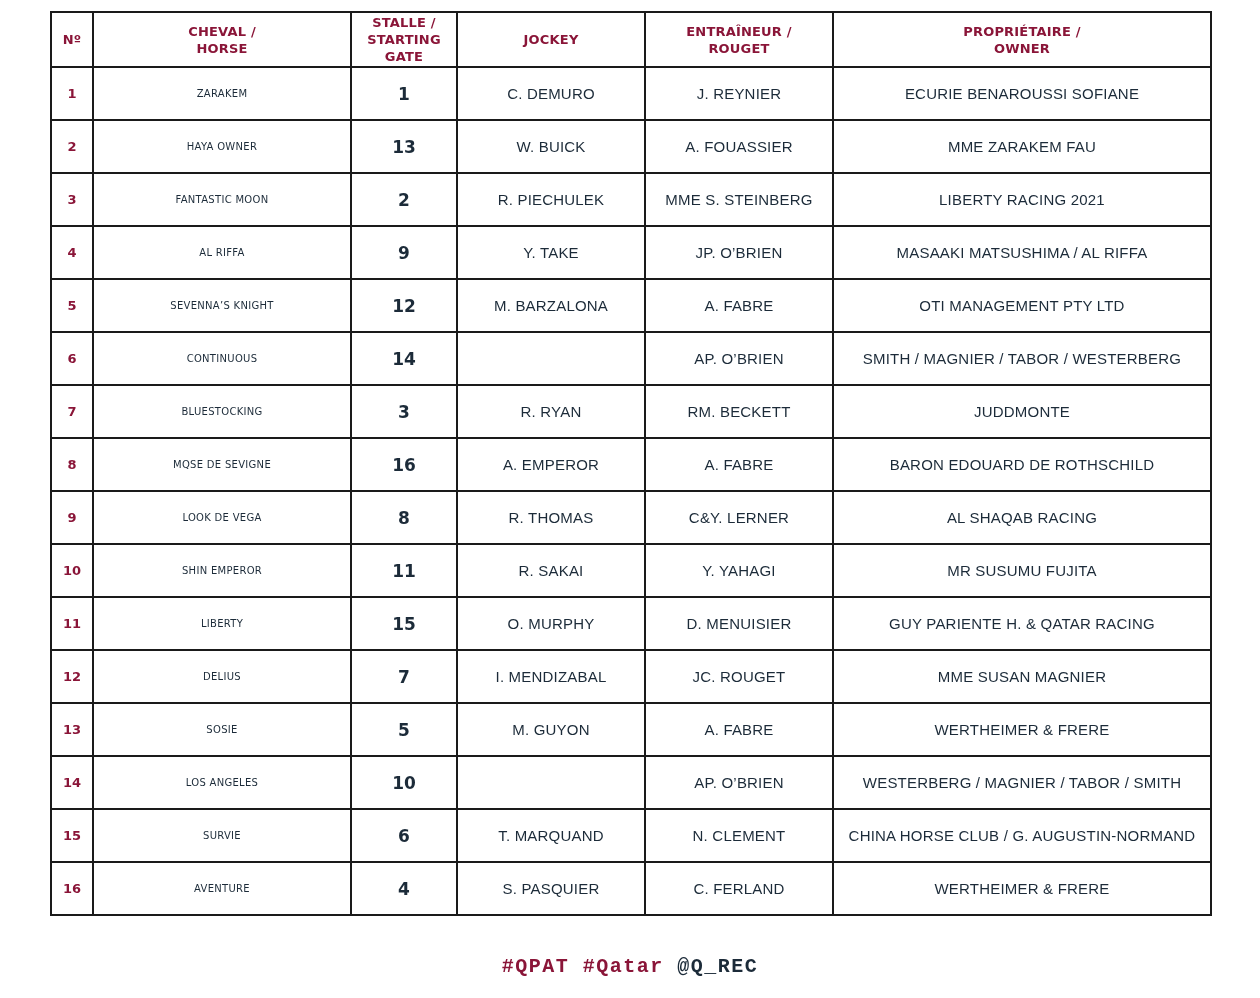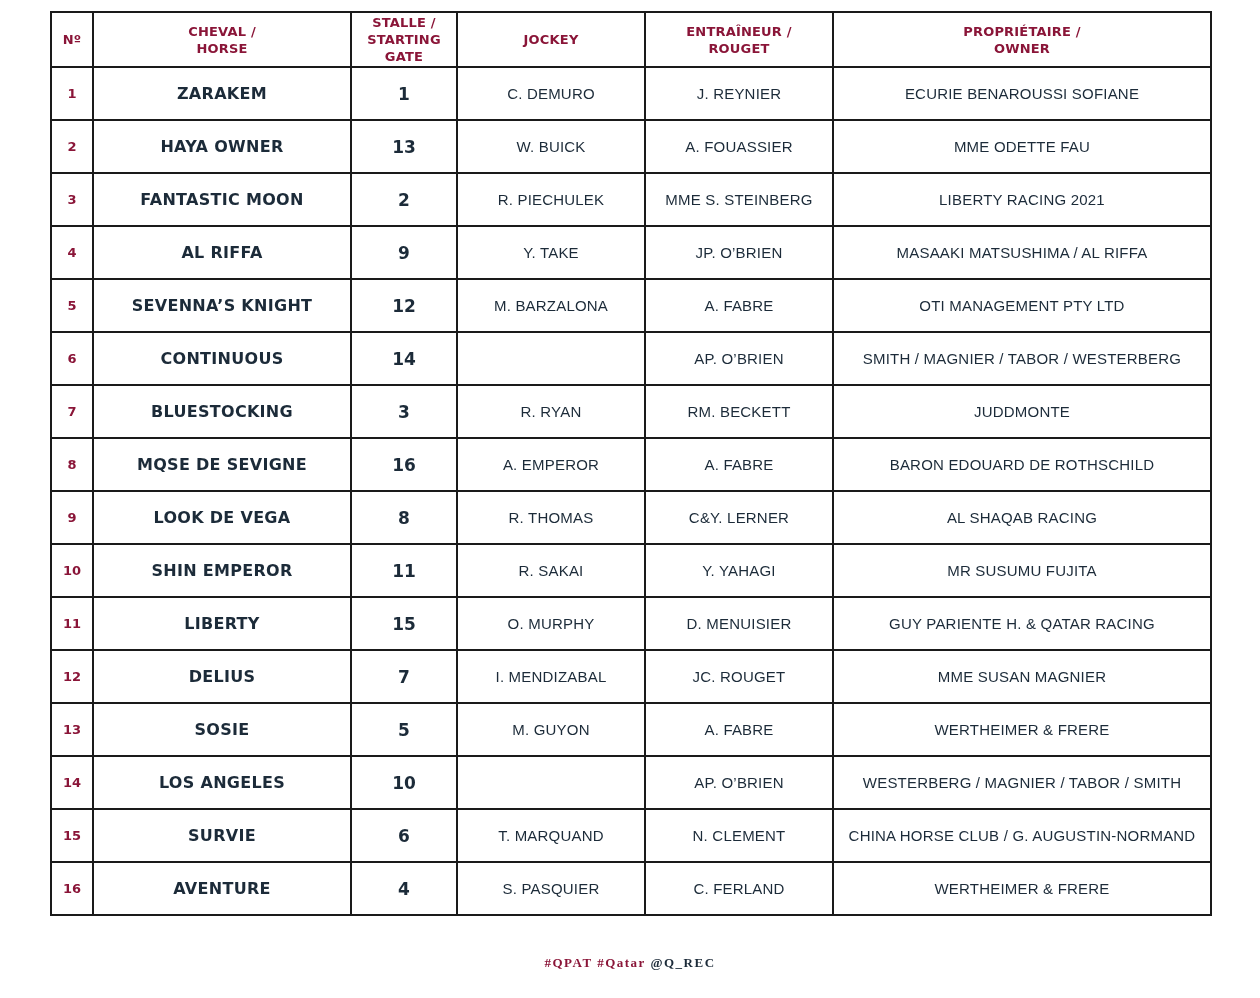--- a/index.html
+++ b/index.html
@@ -3,24 +3,24 @@
 <meta charset="utf-8">
 <style>
   html, body { margin: 0; padding: 0; background: #ffffff; }
   body { width: 1260px; height: 998px; position: relative; overflow: hidden; font-family: "Liberation Sans", sans-serif; }
   .table-wrap { position: absolute; left: 50px; top: 11px; width: 1160px; }
   table { border-collapse: collapse; width: 1160px; table-layout: fixed; }
   th, td { border: 2px solid #1a1a1a; text-align: center; vertical-align: middle; padding: 0; }
   th { height: 53px; color: #8a1538; font-family: "DejaVu Sans", sans-serif; font-weight: bold; font-size: 13px; line-height: 17px; letter-spacing: 0.2px; }
   td { height: 51px; color: #1c2b39; font-size: 15px; }
   td.num { color: #8a1538; font-family: "DejaVu Sans", sans-serif; font-weight: bold; font-size: 13px; }
-  td.horse { font-family: "DejaVu Sans", sans-serif; font-weight: bold; font-size: 16px; letter-spacing: 0.3px; }
+  td.horse { font-family: "DejaVu Sans", sans-serif; font-weight: normal; font-size: 10px; letter-spacing: 0.3px; }
   td.gate { font-family: "DejaVu Sans", sans-serif; font-weight: bold; font-size: 17px; }
   td.plain { font-family: "Liberation Sans", sans-serif; font-size: 15px; letter-spacing: 0.2px; margin-top: 10px; }
-  .footer { position: absolute; left: 0; width: 1260px; top: 955px; text-align: center; font-family: Liberation Serif, serif; font-weight: bold; font-size: 13px; letter-spacing: 1.5px; }
+  .footer { position: absolute; left: 0; width: 1260px; top: 955px; text-align: center; font-family: Liberation Mono, monospace; font-weight: bold; font-size: 20px; letter-spacing: 1.5px; }
   .footer .tag { color: #8a1538; }
   .footer .handle { color: #1c2b39; }
 </style>
 </head>
 <body>
 
 <div class="table-wrap">
   <table>
     <colgroup>
       <col style="width:42px">
@@ -61,21 +61,21 @@
           <td class="plain">C. DEMURO</td>
           <td class="plain">J. REYNIER</td>
           <td class="plain">ECURIE BENAROUSSI SOFIANE</td>
         </tr>
         <tr>
           <td class="num">2</td>
           <td class="horse">HAYA OWNER</td>
           <td class="gate">13</td>
           <td class="plain">W. BUICK</td>
           <td class="plain">A. FOUASSIER</td>
-          <td class="plain">MME ODETTE FAU</td>
+          <td class="plain">MME ZARAKEM FAU</td>
         </tr>
         <tr>
           <td class="num">3</td>
           <td class="horse">FANTASTIC MOON</td>
           <td class="gate">2</td>
           <td class="plain">R. PIECHULEK</td>
           <td class="plain">MME S. STEINBERG</td>
           <td class="plain">LIBERTY RACING 2021</td>
         </tr>
         <tr>

